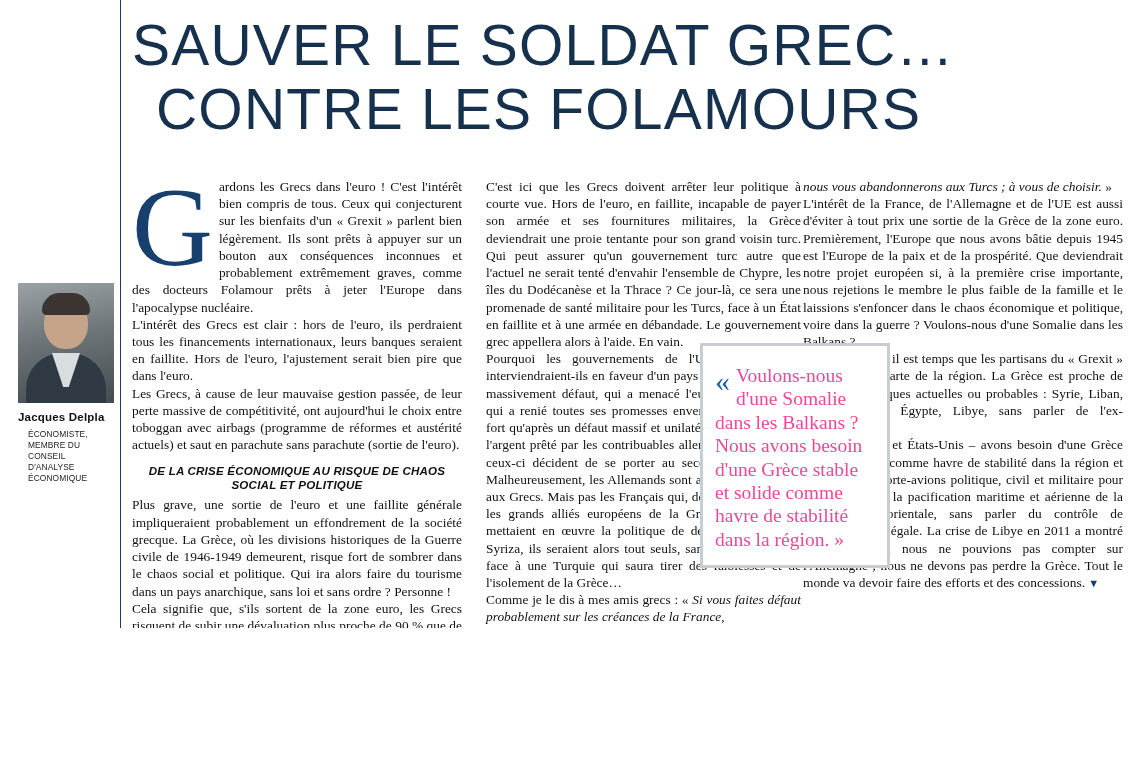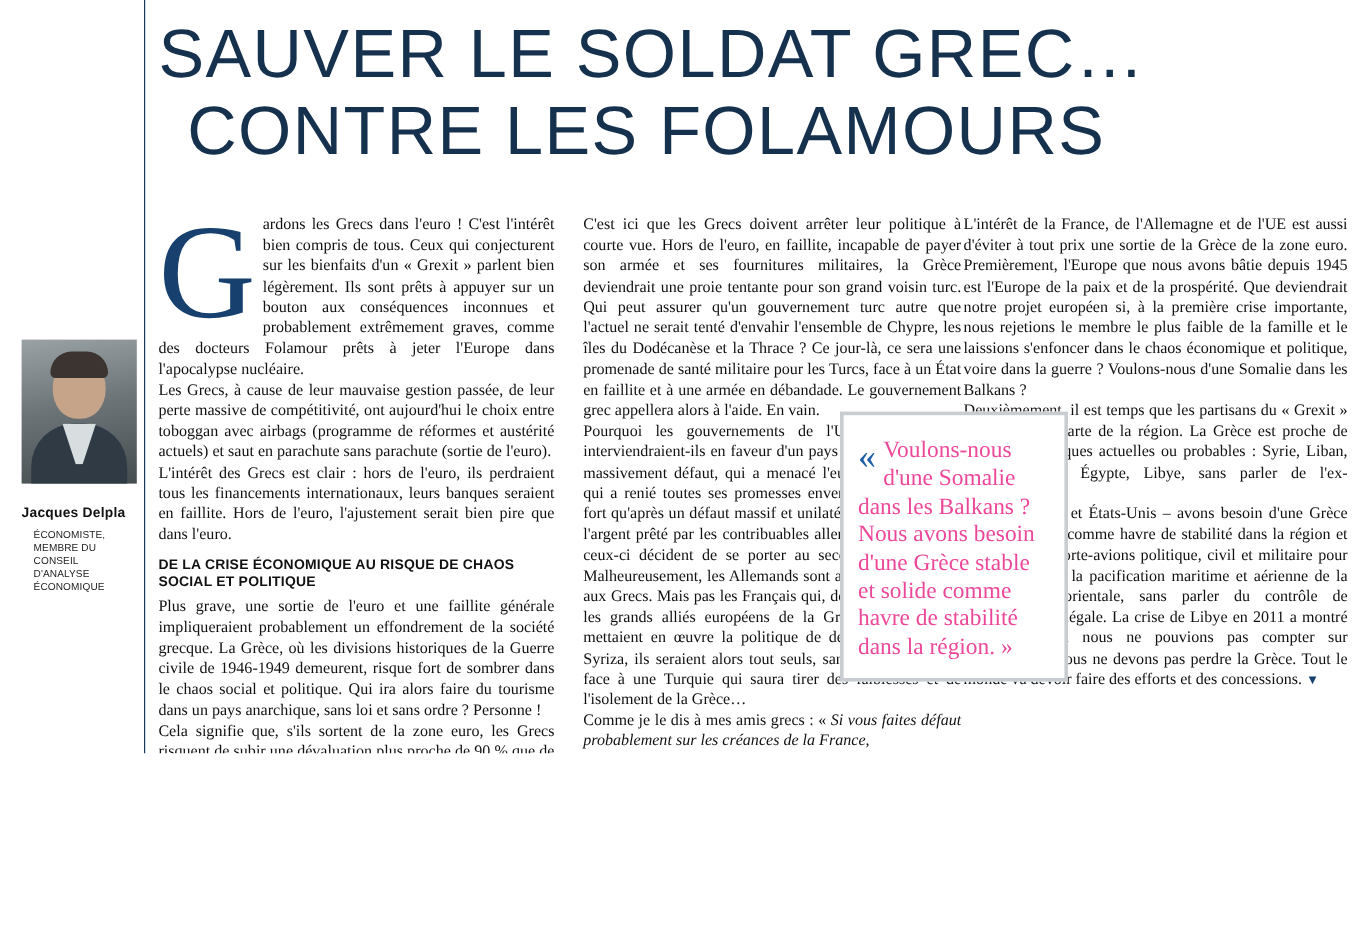--- a/index.html
+++ b/index.html
@@ -84,21 +84,21 @@
   .author-photo .shirt {
     position: absolute;
     left: 34px;
     top: 70px;
     width: 28px;
     height: 34px;
     background: #d8dde0;
     clip-path: polygon(0 0, 100% 0, 60% 100%, 40% 100%);
   }
   .author-name {
-    margin-top: 19px;
+    margin-top: 8px;
     font-family: "Liberation Sans", sans-serif;
     font-weight: bold;
     font-size: 11.5px;
     line-height: 1.18;
     color: #111;
     letter-spacing: .2px;
   }
   .author-role {
     margin-top: 4px;
     font-family: "Liberation Sans", sans-serif;
@@ -138,22 +138,23 @@
     margin-top: 2px;
   }
   .subhead {
     font-family: "Liberation Sans", sans-serif;
     font-weight: bold;
     font-size: 11.6px;
     line-height: 1.25;
     letter-spacing: .2px;
     text-transform: uppercase;
     margin: 10px 0 4px 0;
-    text-align: left;
+    text-align: center;
     color: #111;
+    font-style: italic;
   }
   .ital { font-style: italic; }
 
   
   .pullquote {
     position: absolute;
     left: 700px;
     top: 343px;
     width: 190px;
     height: 225px;
@@ -196,34 +197,35 @@
       <div class="shirt"></div>
       <div class="head"></div>
       <div class="hair"></div>
     </div>
     <div class="author-name">Jacques Delpla</div>
     <div class="author-role">Économiste, membre du Conseil d'analyse économique</div>
   </div>
 
   <div class="col" id="col1">
     <p class="dropcap-para"><span class="dropcap">G</span><span>ardons les Grecs dans l'euro ! C'est l'intérêt bien compris de tous. Ceux qui conjecturent sur les bienfaits d'un « Grexit » parlent bien légèrement. Ils sont prêts à appuyer sur un bouton aux conséquences inconnues et probablement extrêmement graves, comme des docteurs Folamour prêts à jeter l'Europe dans l'apocalypse nucléaire.</span></p>
+    <p>L'intérêt des Grecs est clair : hors de l'euro, ils perdraient tous les financements internationaux, leurs banques seraient en faillite. Hors de l'euro, l'ajustement serait bien pire que dans l'euro.</p>
     <p>Les Grecs, à cause de leur mauvaise gestion passée, de leur perte massive de compétitivité, ont aujourd'hui le choix entre toboggan avec airbags (programme de réformes et austérité actuels) et saut en parachute sans parachute (sortie de l'euro).</p>
-    <p>L'intérêt des Grecs est clair : hors de l'euro, ils perdraient tous les financements internationaux, leurs banques seraient en faillite. Hors de l'euro, l'ajustement serait bien pire que dans l'euro.</p>
     <div class="subhead">De la crise économique au risque de chaos social et politique</div>
     <p>Plus grave, une sortie de l'euro et une faillite générale impliqueraient probablement un effondrement de la société grecque. La Grèce, où les divisions historiques de la Guerre civile de 1946-1949 demeurent, risque fort de sombrer dans le chaos social et politique. Qui ira alors faire du tourisme dans un pays anarchique, sans loi et sans ordre ? Personne !</p>
     <p>Cela signifie que, s'ils sortent de la zone euro, les Grecs risquent de subir une dévaluation plus proche de 90 % que de 39 %. Que deviendrait un pays, déjà mal géré, avec une police et une armée non payées ?</p>
   </div>
 
   <div class="col" id="col2">
     <p>C'est ici que les Grecs doivent arrêter leur politique à courte vue. Hors de l'euro, en faillite, incapable de payer son armée et ses fournitures militaires, la Grèce deviendrait une proie tentante pour son grand voisin turc. Qui peut assurer qu'un gouvernement turc autre que l'actuel ne serait tenté d'envahir l'ensemble de Chypre, les îles du Dodécanèse et la Thrace ? Ce jour-là, ce sera une promenade de santé militaire pour les Turcs, face à un État en faillite et à une armée en débandade. Le gouvernement grec appellera alors à l'aide. En vain.</p>
     <p>Pourquoi les gouvernements de l'Union européenne interviendraient-ils en faveur d'un pays qui leur aurait fait massivement défaut, qui a menacé l'euro d'explosion, et qui a renié toutes ses promesses envers l'UE ? Je doute fort qu'après un défaut massif et unilatéral de la Grèce sur l'argent prêté par les contribuables allemands ou français, ceux-ci décident de se porter au secours de la Grèce. Malheureusement, les Allemands sont aujourd'hui hostiles aux Grecs. Mais pas les Français qui, depuis 1974, ont été les grands alliés européens de la Grèce. Si les Grecs mettaient en œuvre la politique de défaut unilatéral du Syriza, ils seraient alors tout seuls, sans allié, en faillite, face à une Turquie qui saura tirer des faiblesses et de l'isolement de la Grèce…</p>
     <p><span>Comme je le dis à mes amis grecs : « </span><span class="ital">Si vous faites défaut probablement sur les créances de la France,</span></p>
   </div>
 
   <div class="col" id="col3">
+    <p><span class="ital">nous vous abandonnerons aux Turcs ; à vous de choisir.</span><span> »</span></p>
     <p>L'intérêt de la France, de l'Allemagne et de l'UE est aussi d'éviter à tout prix une sortie de la Grèce de la zone euro. Premièrement, l'Europe que nous avons bâtie depuis 1945 est l'Europe de la paix et de la prospérité. Que deviendrait notre projet européen si, à la première crise importante, nous rejetions le membre le plus faible de la famille et le laissions s'enfoncer dans le chaos économique et politique, voire dans la guerre ? Voulons-nous d'une Somalie dans les Balkans ?</p>
     <p>Deuxièmement, il est temps que les partisans du « Grexit » regardent une carte de la région. La Grèce est proche de crises géopolitiques actuelles ou probables : Syrie, Liban, Israël-Palestine, Égypte, Libye, sans parler de l'ex-Yougoslavie…</p>
     <p><span>Nous – Europe et États-Unis – avons besoin d'une Grèce stable et solide comme havre de stabilité dans la région et comme notre porte-avions politique, civil et militaire pour assurer la paix, la pacification maritime et aérienne de la Méditerranée orientale, sans parler du contrôle de l'immigration illégale. La crise de Libye en 2011 a montré que pour cela nous ne pouvions pas compter sur l'Allemagne ; nous ne devons pas perdre la Grèce. Tout le monde va devoir faire des efforts et des concessions.</span> <span class="endmark">▼</span></p>
   </div>
 
   <div class="pullquote">
     <span class="qmark">«</span>
     <span class="qtext">Voulons-nous d'une Somalie dans les Balkans ? Nous avons besoin d'une Grèce stable et solide comme havre de stabilité dans la région. »</span>
   </div>
 

